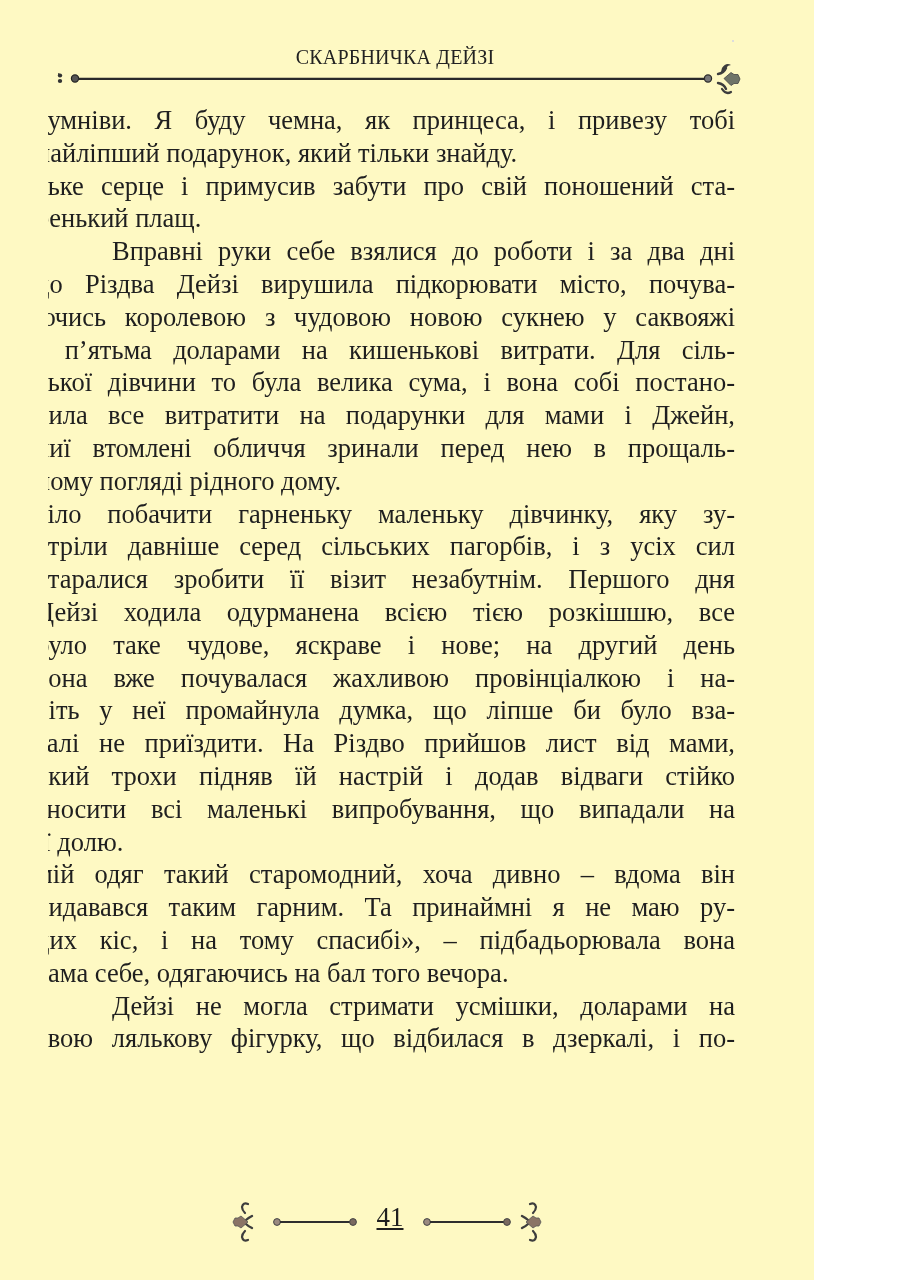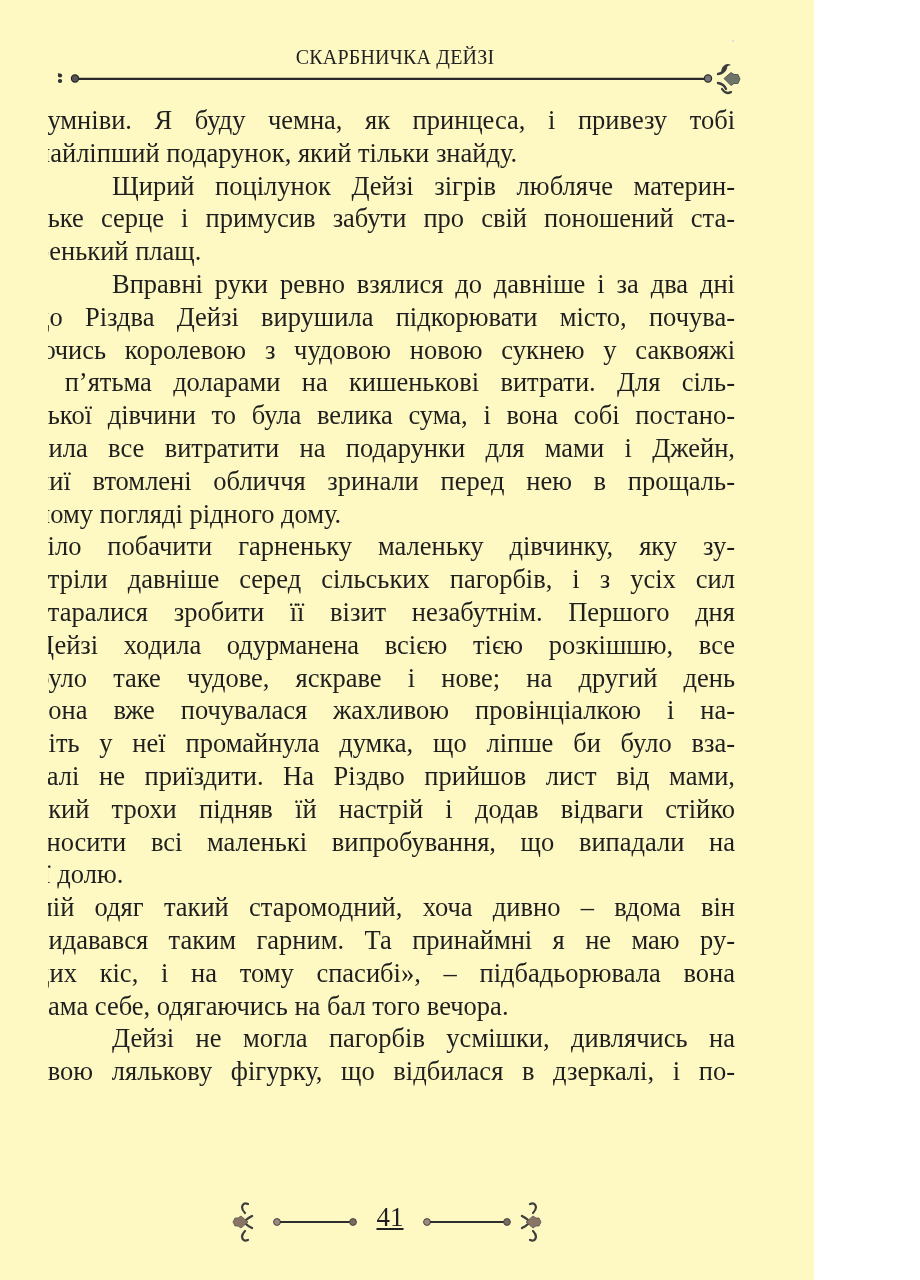--- a/index.html
+++ b/index.html
@@ -129,24 +129,23 @@
       <path d="M722 29 q4 6 9 3" stroke="#3d3d3d" stroke-width="2.2" fill="none" stroke-linecap="round"></path>
       <path d="M724 18.5 l7 -6 l3 2 l4 0 l2 4.5 l-2 4.5 l-4 0 l-3 2 z" fill="#6f7468" stroke="#444" stroke-width="0.8"></path>
     </g>
   </svg>
 
   <div class="text-clip">
     <div class="text-block" id="text-block">
 
     <span class="line">сумніви. Я буду чемна, як принцеса, і привезу тобі</span>
         <span class="line last">найліпший подарунок, який тільки знайду.</span>
-        <span class="line indent">Щирий поцілунок Дейзі зігрів люблячe материн-</span>
         <span class="line">ське серце і примусив забути про свій поношений ста-</span>
         <span class="line last">ренький плащ.</span>
-        <span class="line indent">Вправні руки ревно взялися до давніше і за два дні</span>
+        <span class="line indent">Вправні руки себе взялися до роботи і за два дні</span>
         <span class="line">до Різдва Дейзі вирушила підкорювати місто, почува-</span>
         <span class="line">ючись королевою з чудовою новою сукнею у саквояжі</span>
         <span class="line">і п’ятьма доларами на кишенькові витрати. Для сіль-</span>
         <span class="line">ської дівчини то була велика сума, і вона собі постано-</span>
         <span class="line">вила все витратити на подарунки для мами і Джейн,</span>
         <span class="line">чиї втомлені обличчя зринали перед нею в прощаль-</span>
         <span class="line last">ному погляді рідного дому.</span>
         <span class="line">тіло побачити гарненьку маленьку дівчинку, яку зу-</span>
         <span class="line">стріли давніше серед сільських пагорбів, і з усіх сил</span>
         <span class="line">старалися зробити її візит незабутнім. Першого дня</span>
@@ -155,21 +154,21 @@
         <span class="line">вона вже почувалася жахливою провінціалкою і на-</span>
         <span class="line">віть у неї промайнула думка, що ліпше би було вза-</span>
         <span class="line">галі не приїздити. На Різдво прийшов лист від мами,</span>
         <span class="line">який трохи підняв їй настрій і додав відваги стійко</span>
         <span class="line">зносити всі маленькі випробування, що випадали на</span>
         <span class="line last">її долю.</span>
         <span class="line">мій одяг такий старомодний, хоча дивно – вдома він</span>
         <span class="line">видавався таким гарним. Та принаймні я не маю ру-</span>
         <span class="line">дих кіс, і на тому спасибі», – підбадьорювала вона</span>
         <span class="line last">сама себе, одягаючись на бал того вечора.</span>
-        <span class="line indent">Дейзі не могла пагорбів усмішки, дивлячись на</span>
+        <span class="line indent">Дейзі не могла стримати усмішки, доларами на</span>
         <span class="line">свою лялькову фігурку, що відбилася в дзеркалі, і по-</span>
       </div>
   </div>
 
   <div class="footer">
     <svg width="320" height="52" viewBox="0 0 320 52" xmlns="http://www.w3.org/2000/svg" style="position:absolute;left:0;top:0;">
 
       <g>
         <path d="M18 6 q-5 -2 -6 3 q0 3 3 6" stroke="#3d3d3d" stroke-width="2.2" fill="none" stroke-linecap="round"></path>
         <path d="M22 18 q-4 2 -6 4" stroke="#3d3d3d" stroke-width="2.4" fill="none" stroke-linecap="round"></path>

